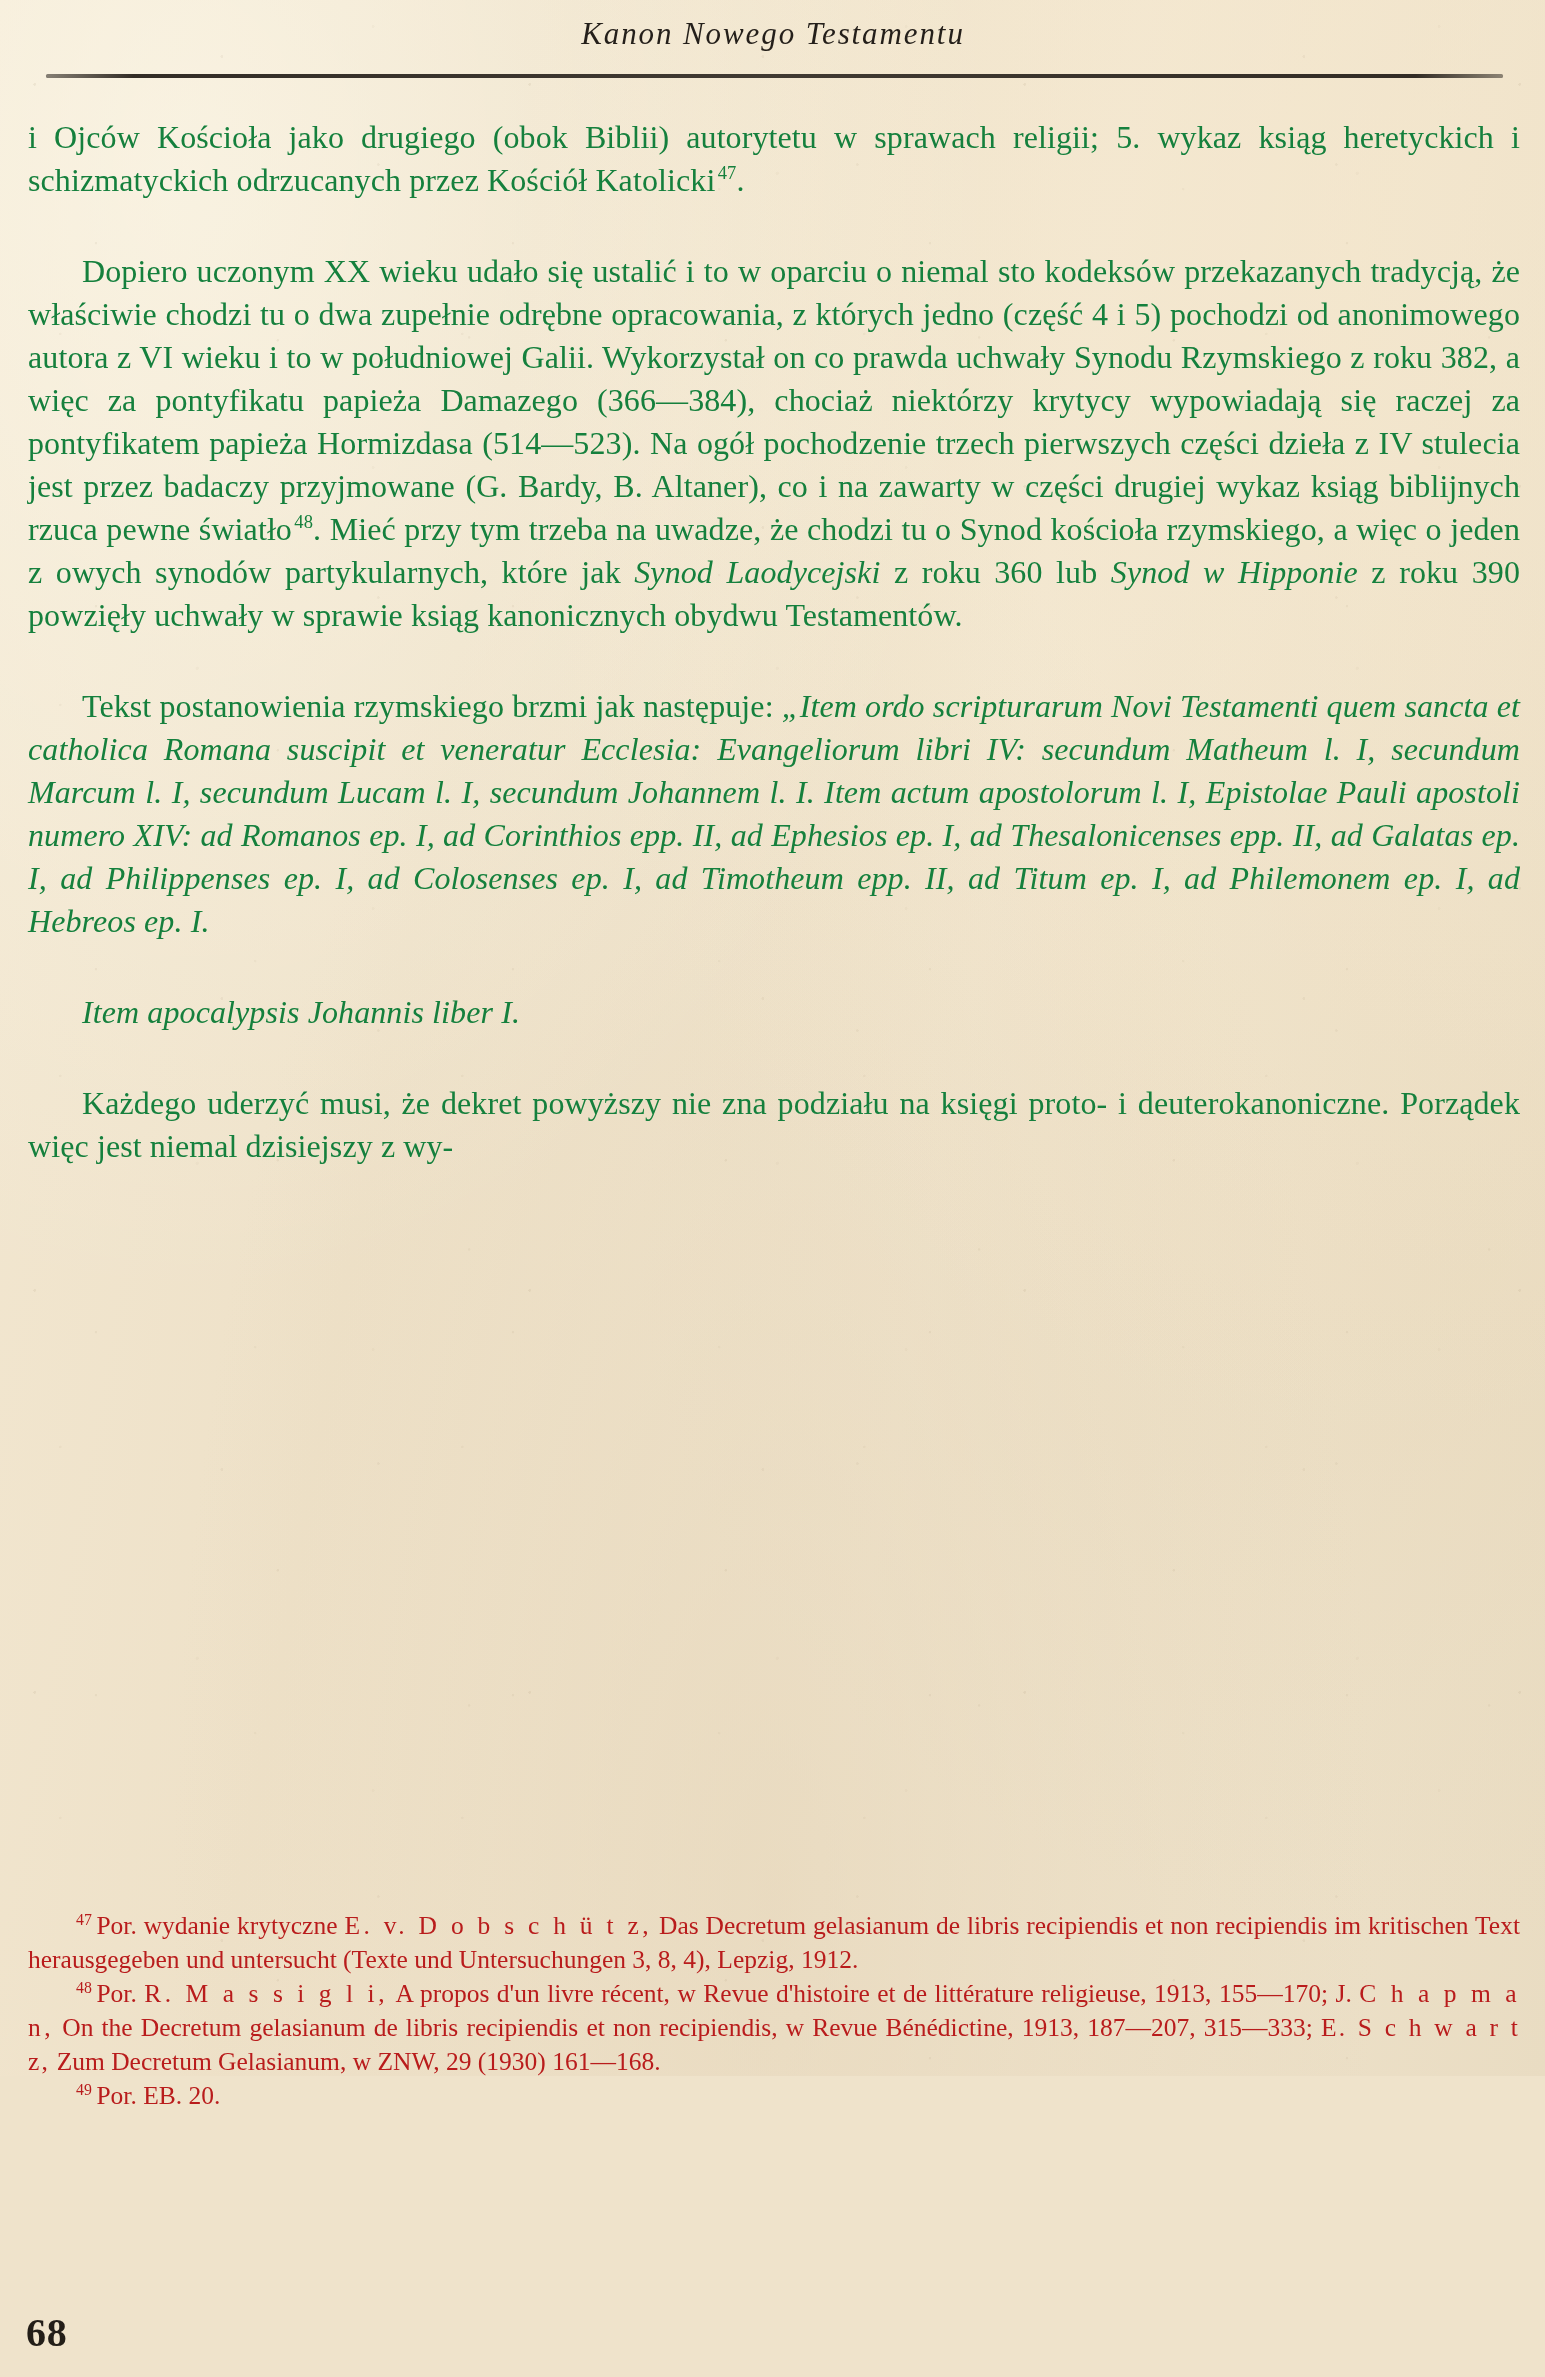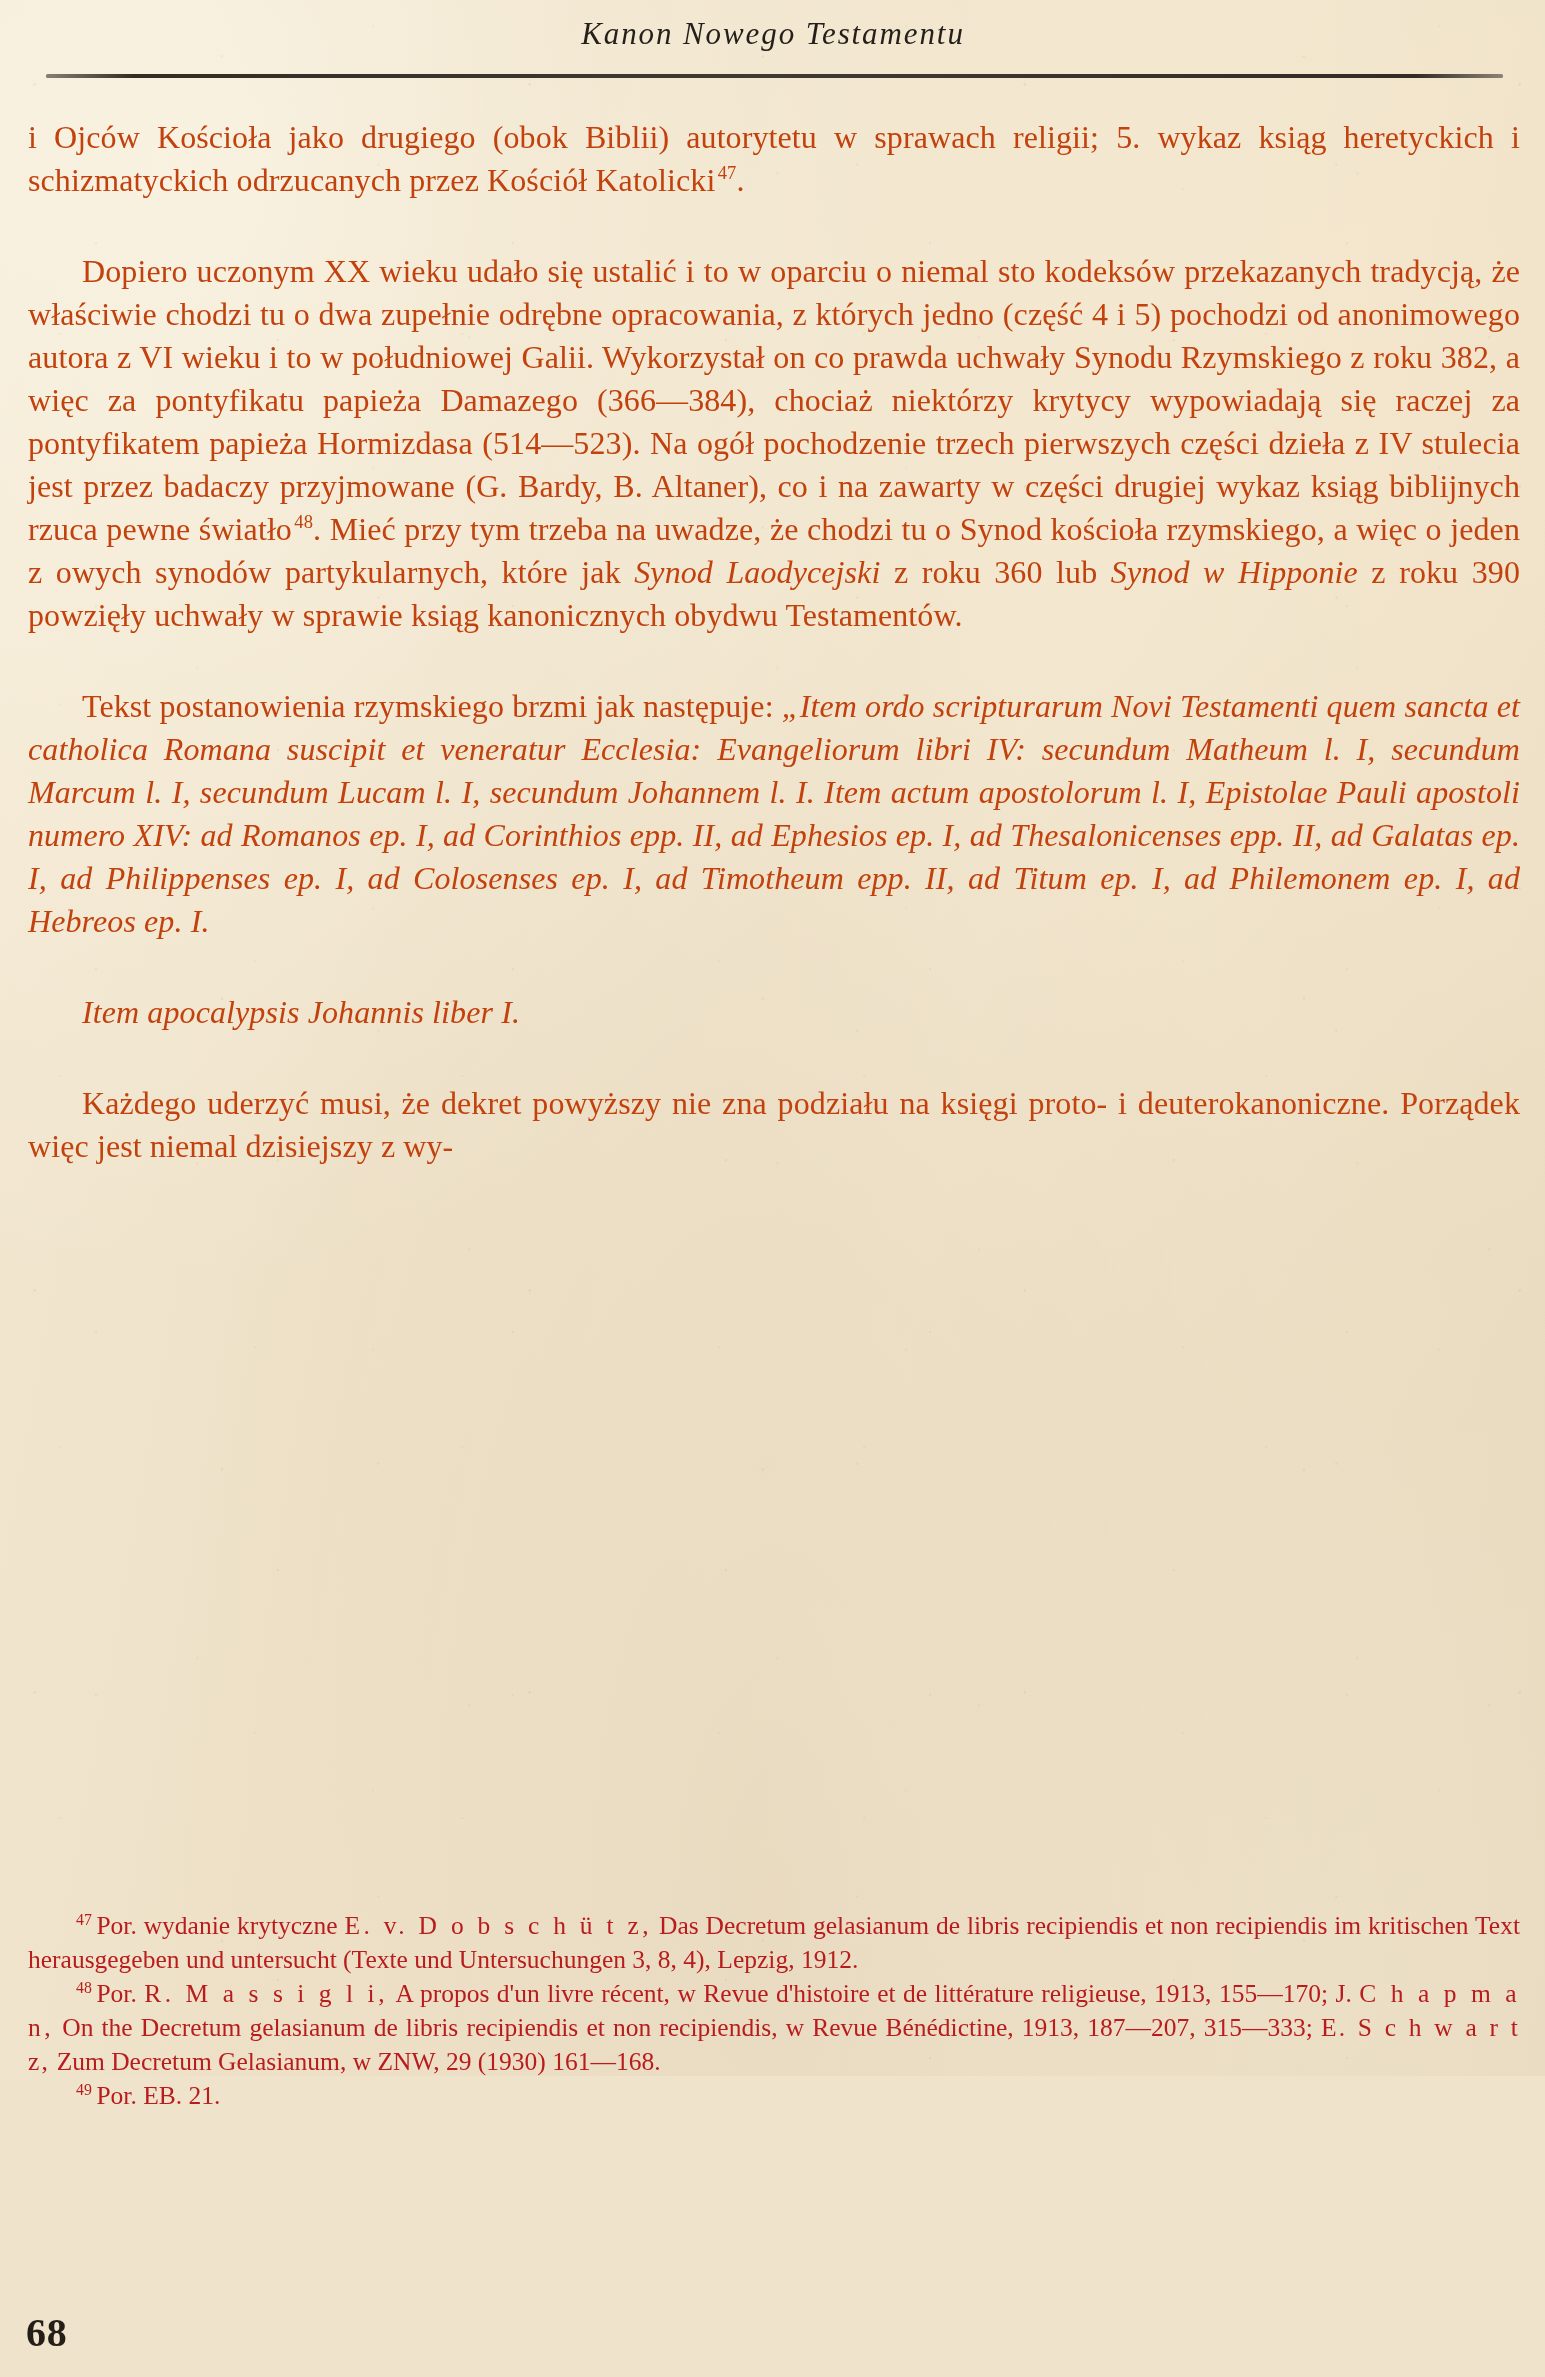--- a/index.html
+++ b/index.html
@@ -90,21 +90,21 @@
     width: 1492px;
   }
 
   p.body {
     margin: 0;
     font-size: 32px;
     line-height: 43px;
     text-align: justify;
     text-justify: inter-word;
     letter-spacing: 0.1px;
-    color: #c2410c;
+    color: #15803d;
     -webkit-hyphens: none;
     hyphens: none;
   }
   p.body.indent { text-indent: 54px; margin-top: 48px; }
   p.body.noindent { text-indent: 0; }
   p.italic {
     font-style: italic;
   }
   .i { font-style: italic; }
   sup.fn {
@@ -173,19 +173,19 @@
     <p class="body indent">Każdego uderzyć musi, że dekret powyższy nie zna podziału na księgi proto- i deuterokanoniczne. Porządek więc jest niemal dzisiejszy z wy-</p>
 
   </div>
 
   <div class="footnotes">
 
     <p class="note"><span class="noteindent"></span><sup class="notemark">47</sup><span>Por. wydanie krytyczne</span><span>&nbsp;</span><span class="sp">E.  v.  D o b s c h ü t z,</span><span>&nbsp;</span><span>Das Decretum gelasianum de libris recipiendis et non recipiendis im kritischen Text herausgegeben und untersucht (Texte und Untersuchungen 3, 8, 4), Lepzig, 1912.</span></p>
 
     <p class="note"><span class="noteindent"></span><sup class="notemark">48</sup><span>Por.</span><span>&nbsp;</span><span class="sp">R. M a s s i g l i,</span><span>&nbsp;</span><span>A propos d'un livre récent, w Revue d'histoire et de littérature religieuse, 1913, 155—170; J.</span><span>&nbsp;</span><span class="sp">C h a p m a n,</span><span>&nbsp;</span><span>On the Decretum gelasianum de libris recipiendis et non recipiendis, w Revue Bénédictine, 1913, 187—207, 315—333;</span><span>&nbsp;</span><span class="sp2">E. S c h w a r t z,</span><span>&nbsp;</span><span>Zum Decretum Gelasianum, w ZNW, 29 (1930) 161—168.</span></p>
 
-    <p class="note"><span class="noteindent"></span><sup class="notemark">49</sup><span>Por. EB. 21.</span></p>
+    <p class="note"><span class="noteindent"></span><sup class="notemark">49</sup><span>Por. EB. 20.</span></p>
 
   </div>
 
   <div class="folio">68</div>
 </div>
 
 
 </body></html>

